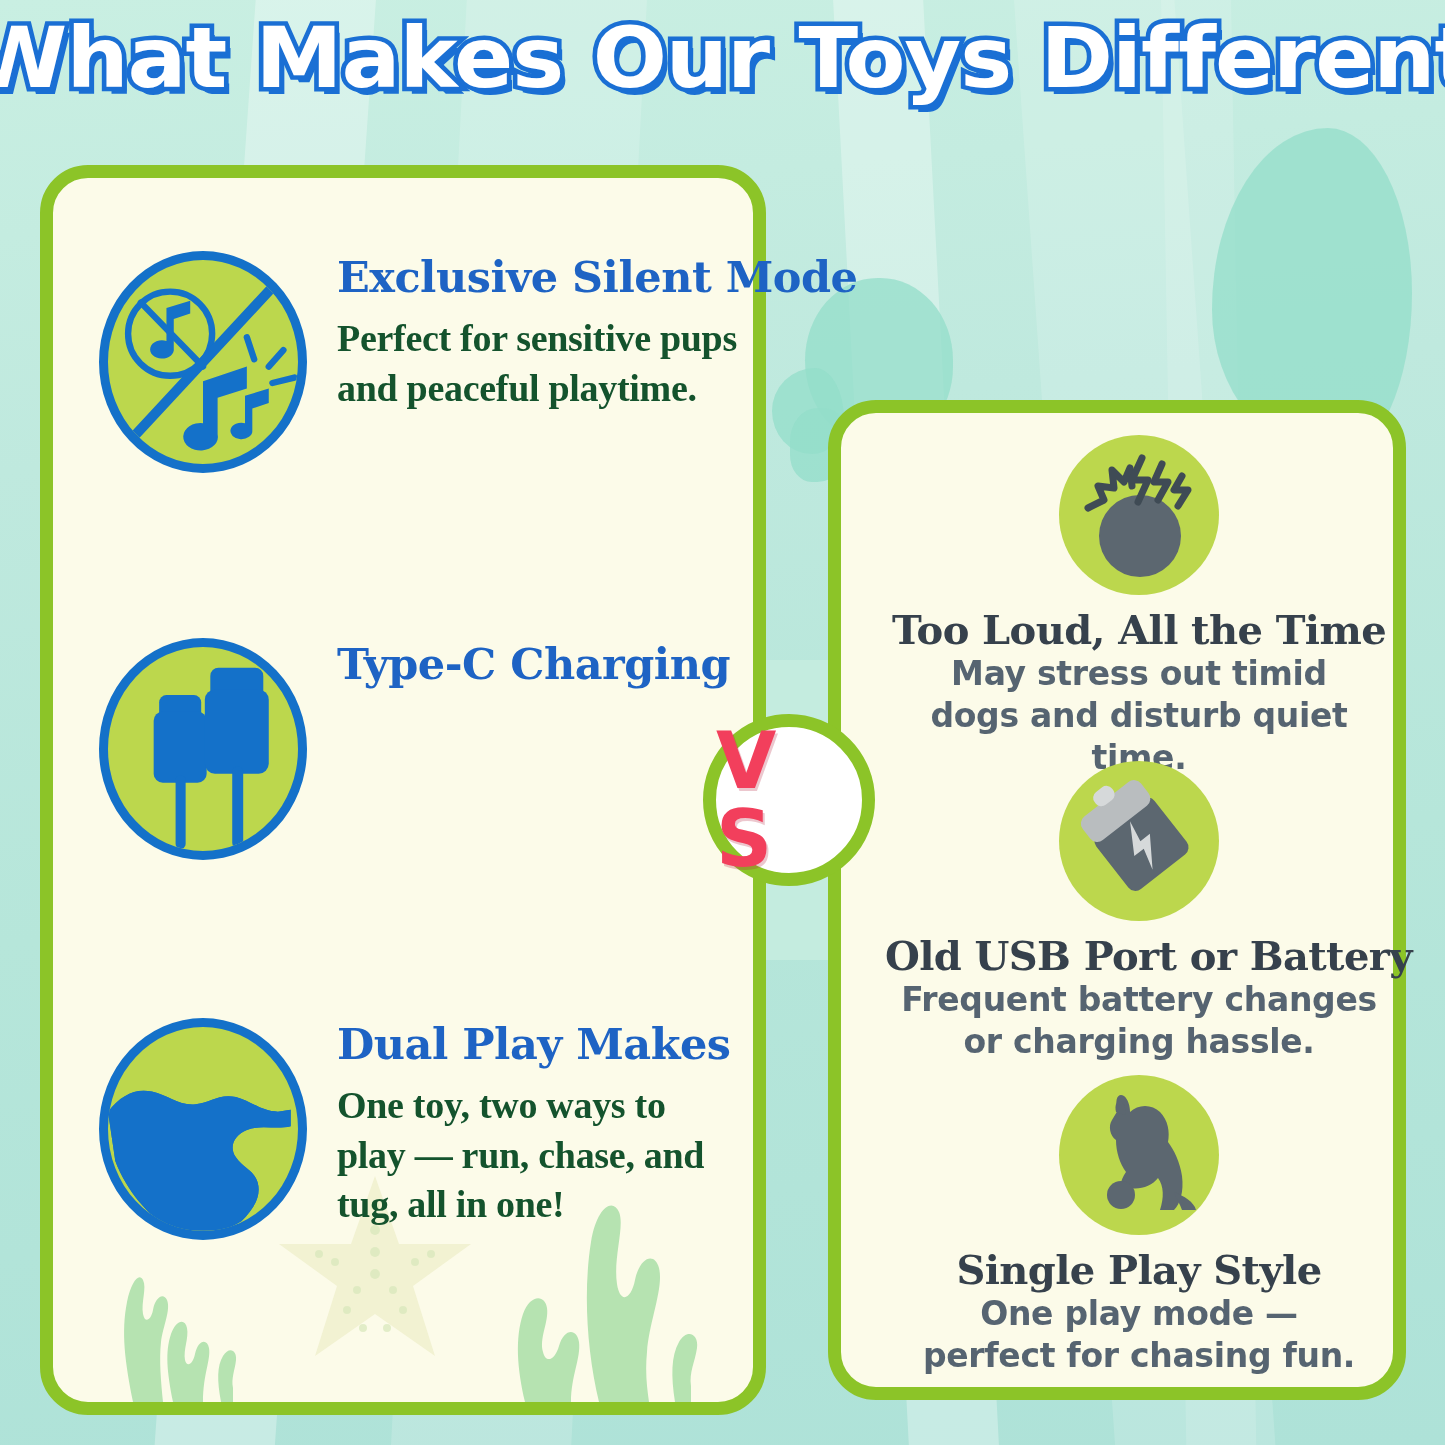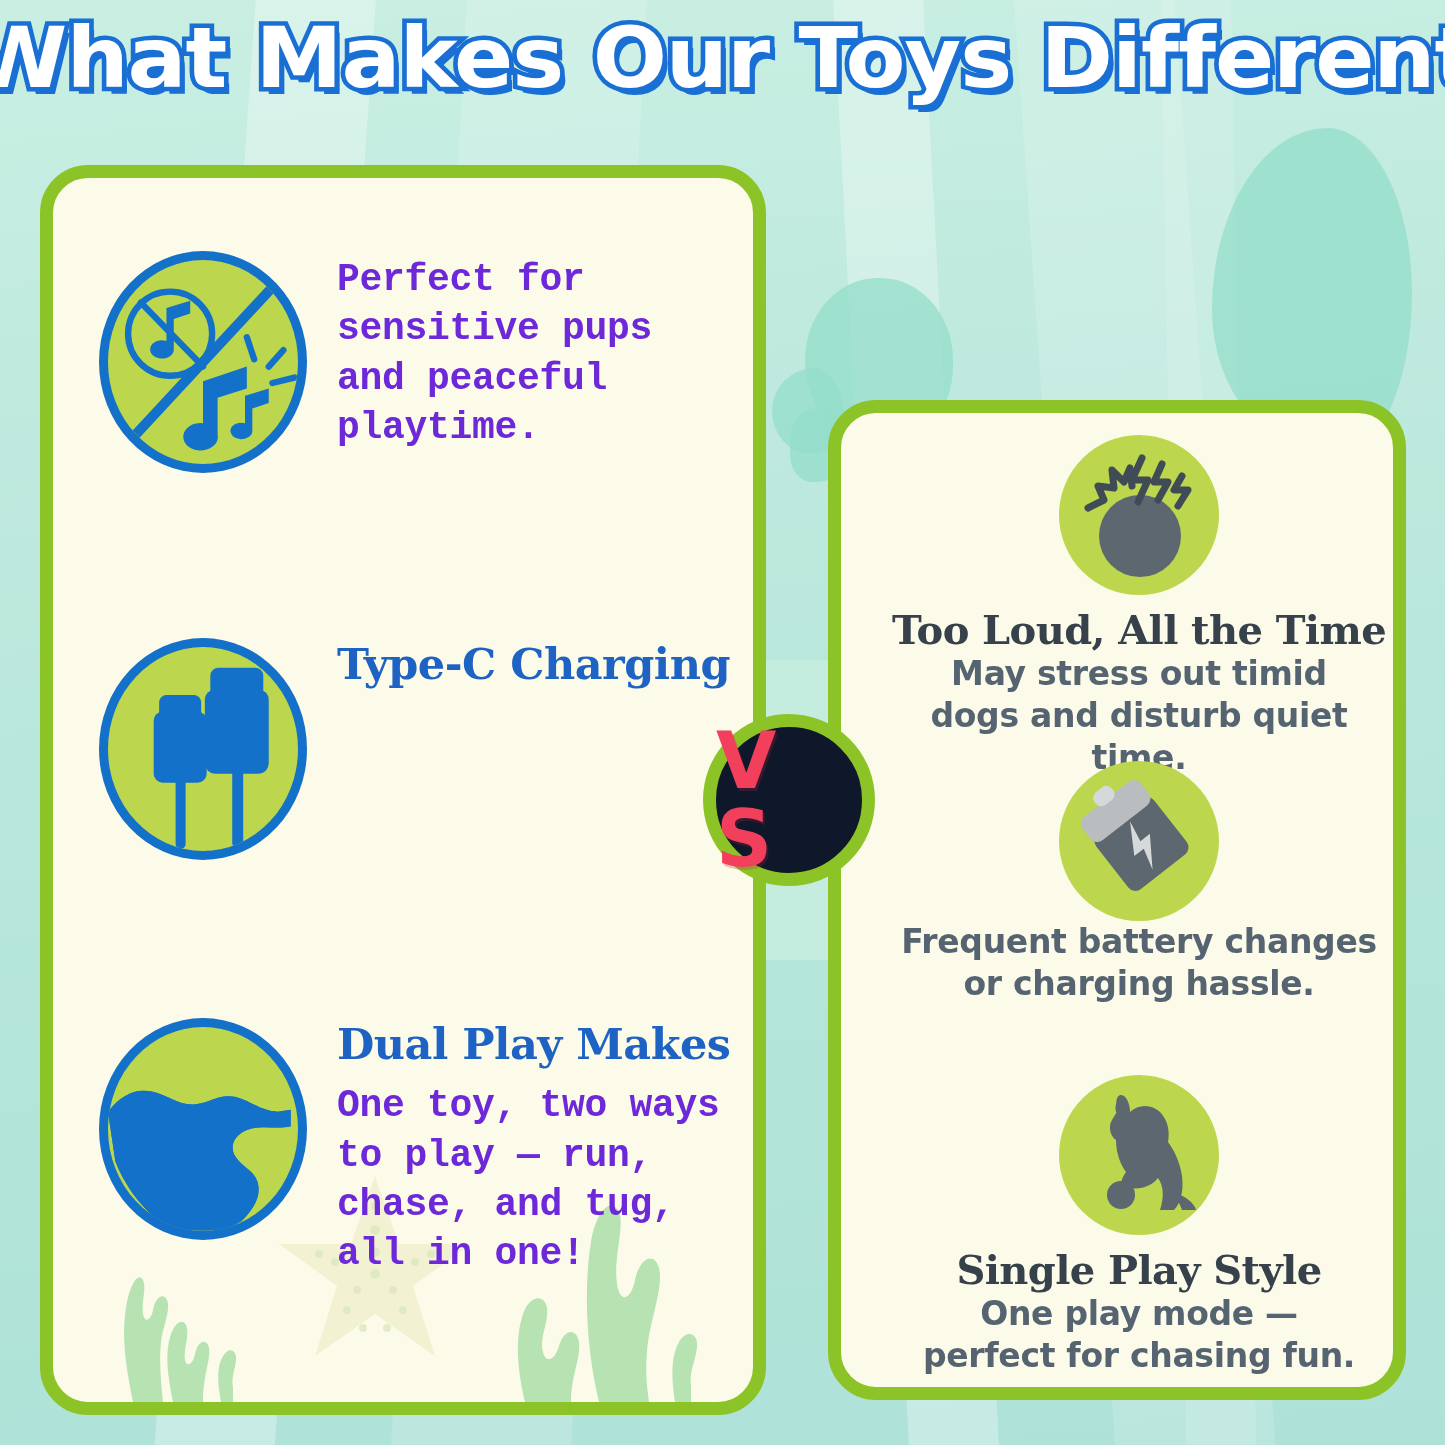--- a/index.html
+++ b/index.html
@@ -33,21 +33,21 @@
 
   
   .card{position:absolute;background:#fcfbe9;border:13px solid #8cc428;box-sizing:border-box;}
   #card-left{left:40px;top:165px;width:726px;height:1250px;border-radius:48px;}
   #card-right{left:828px;top:400px;width:578px;height:1000px;border-radius:48px;}
 
   
   #vs-badge{
     position:absolute;left:703px;top:714px;width:172px;height:172px;
     border-radius:50%;
-    background:#0f172a;border:13px solid #8cc428;box-sizing:border-box;
+    background:#ffffff;border:13px solid #8cc428;box-sizing:border-box;
     display:flex;align-items:center;justify-content:center;z-index:40;
   }
   #vs-badge .vs-text{
     font-family:"DejaVu Sans", sans-serif;font-weight:bold;font-size:78px;
     color:#f23f5c;letter-spacing:4px;line-height:1;
     text-shadow:2px 3px 0 rgba(180,30,60,.25);
   }
 
   
   .row-left{position:absolute;display:flex;align-items:flex-start;gap:30px;}
@@ -56,22 +56,22 @@
     background:#bcd74d;border:9px solid #1471c9;box-sizing:border-box;
     display:flex;align-items:center;justify-content:center;overflow:hidden;
   }
   .row-left .txt{padding-top:4px;}
   .h-left{
     font-family:"DejaVu Serif", serif;font-weight:bold;
     font-size:43px;color:#1e63c4;line-height:1.05;margin:0 0 14px 0;
     letter-spacing:-.5px;white-space:nowrap;
   }
   .p-left{
-    font-family:Liberation Mono, monospace;font-weight:bold;
-    font-size:38px;color:#6d28d9;line-height:1.30;margin:0;
+    font-family:Liberation Serif, serif;font-weight:bold;
+    font-size:38px;color:#14532d;line-height:1.30;margin:0;
     letter-spacing:-.3px;
   }
 
   
   .row-right{position:absolute;left:0;right:0;text-align:center;padding-left:44px;}
   .icon-blob{
     width:160px;height:160px;margin:0 auto;border-radius:50%;
     background:#bcd74d;display:flex;align-items:center;justify-content:center;
   }
   .h-right{
@@ -170,20 +170,21 @@
           <g stroke="#1471c9" stroke-width="7" stroke-linecap="round">
             <path d="M160 108 L152 84"></path>
             <path d="M176 116 L192 98"></path>
             <path d="M180 134 L204 128"></path>
           </g>
 
           <path d="M14 208 L194 14" stroke="#1471c9" stroke-width="11" stroke-linecap="round"></path>
         </svg>
       </div>
       <div class="txt">
+        <div class="h-left">Exclusive Silent Mode</div>
         <div class="p-left" style="max-width:420px;">Perfect for sensitive pups and peaceful playtime.</div>
       </div>
     </div>
 
     <div class="row-left" style="left:46px;top:460px;width:640px;">
       <div class="icon-circle">
         <svg width="208" height="222" viewBox="0 0 208 222">
           <g fill="#1471c9">
             <rect x="56" y="52" width="46" height="56" rx="8"></rect>
             <rect x="50" y="70" width="58" height="78" rx="10"></rect>
@@ -241,20 +242,21 @@
       <div class="icon-blob">
         <svg width="150" height="150" viewBox="0 0 150 150">
           <g transform="rotate(-38 75 75)">
             <rect x="38" y="44" width="74" height="70" rx="9" fill="#5c6770"></rect>
             <rect x="38" y="22" width="74" height="30" rx="9" fill="#b9bdbf"></rect>
             <rect x="64" y="10" width="22" height="16" rx="7" fill="#d6d9da"></rect>
             <path d="M80 54 L62 84 L74 84 L68 106 L88 76 L76 76 Z" fill="#d6d9da"></path>
           </g>
         </svg>
       </div>
+      <div class="h-right">Old USB Port or Battery</div>
       <div class="p-right" style="max-width:480px;">Frequent battery changes or charging hassle.</div>
     </div>
 
     <div class="row-right" style="top:662px;">
       <div class="icon-blob">
         <svg width="150" height="150" viewBox="0 0 150 150">
           <g fill="#5c6770">
             <path d="M54 30 C50 20 54 12 60 16 C64 19 66 26 66 32
                      C74 24 88 24 96 32 C104 40 106 52 104 62
                      C110 70 116 82 118 96 C120 112 116 124 110 130

